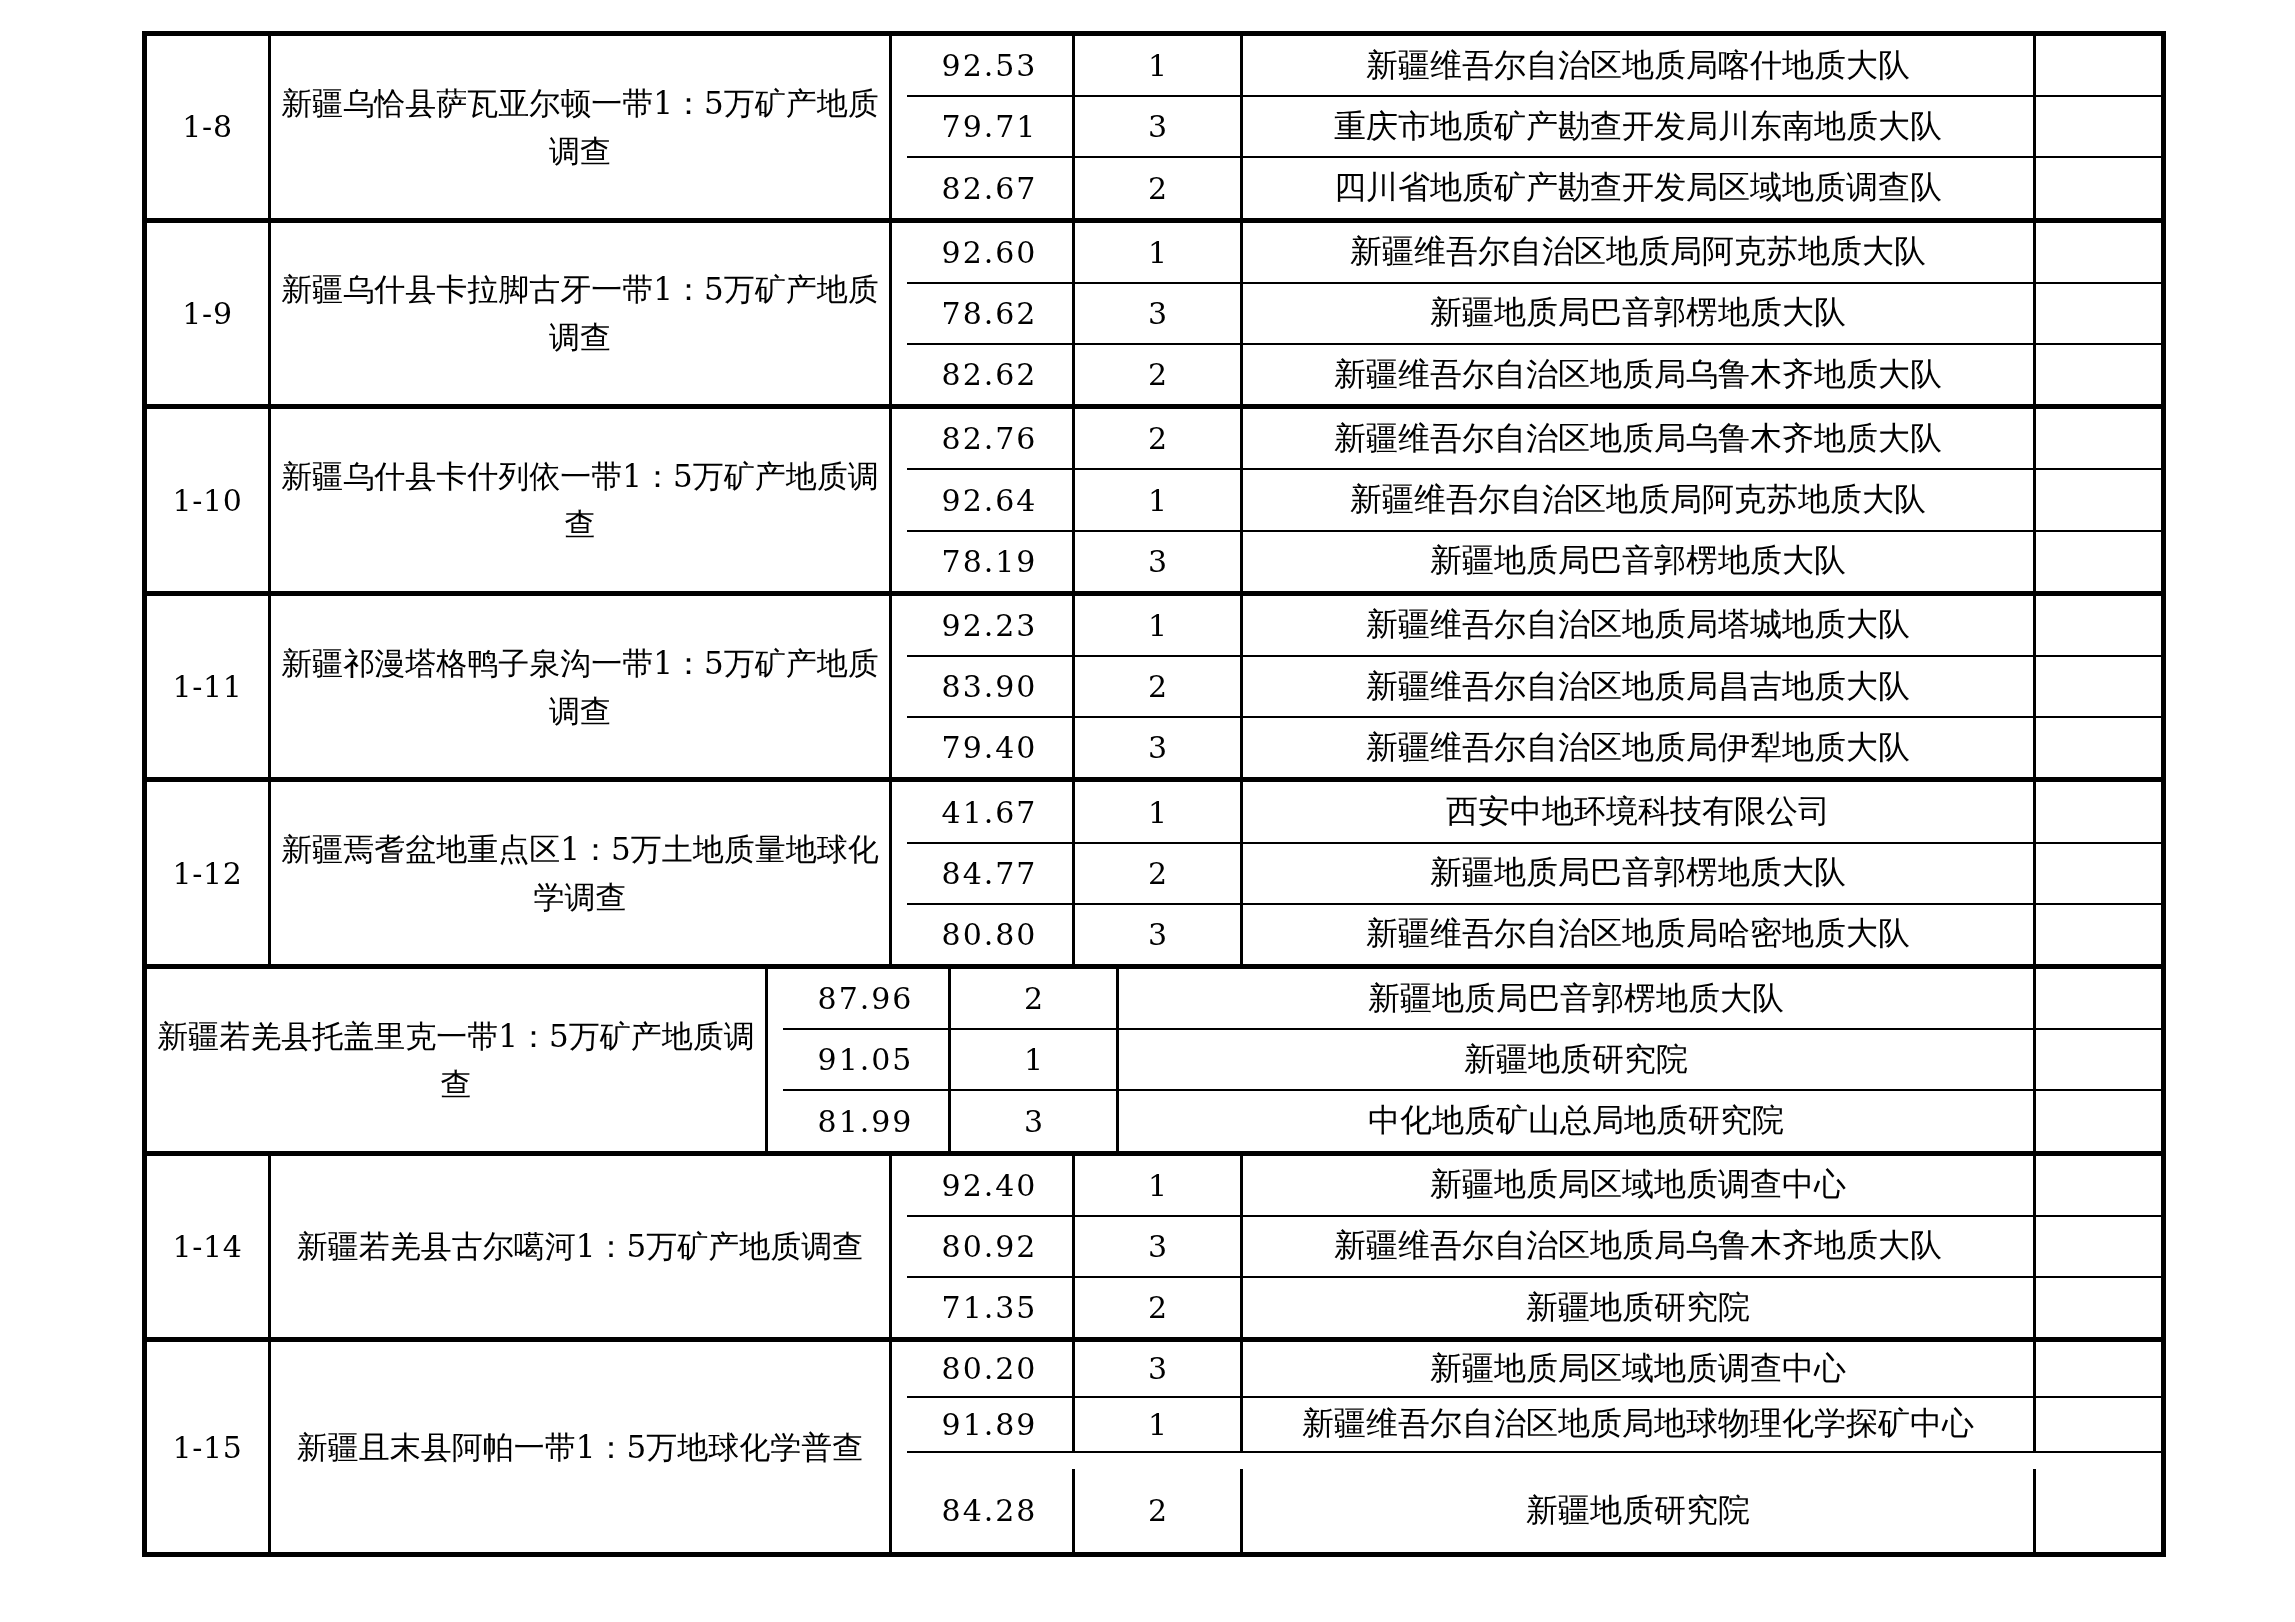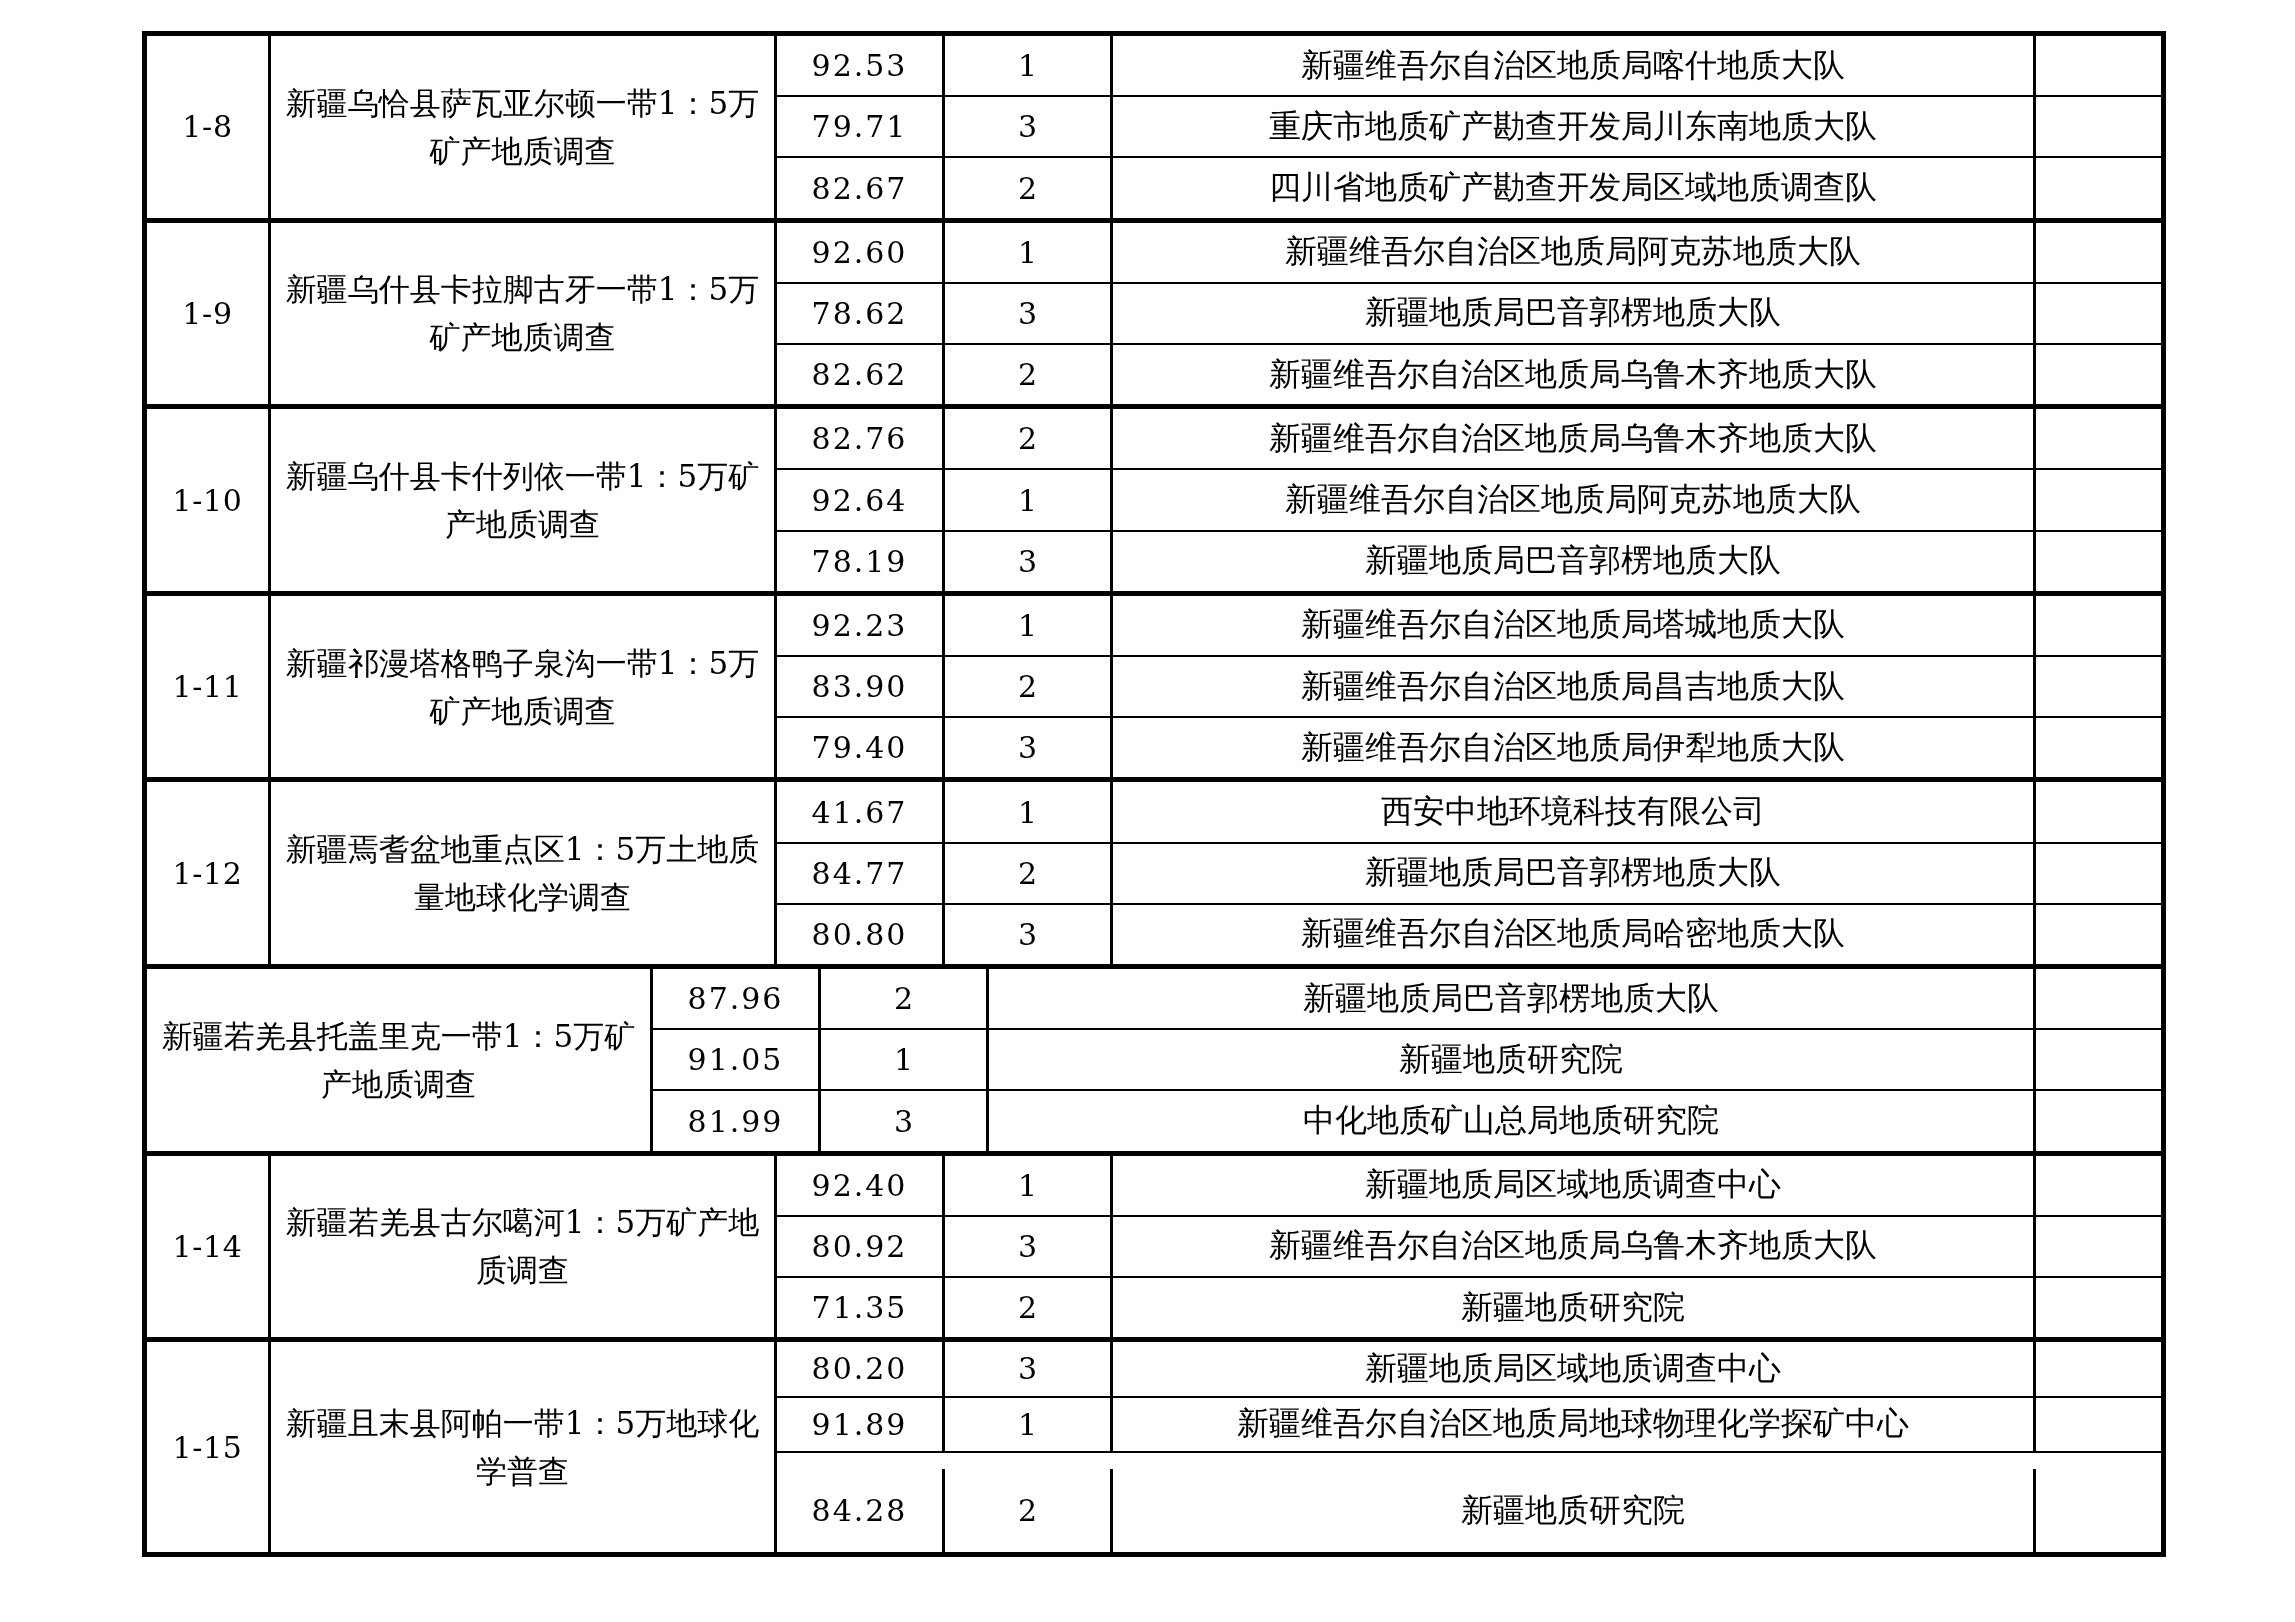--- a/index.html
+++ b/index.html
@@ -47,31 +47,32 @@
     min-height: 0;
     min-width: 0;
   }
   .cell-id {
     width: 124px;
     border-right: 3.9px solid #000000;
     font-size: 30px;
     letter-spacing: 0.7px;
   }
   .cell-project {
-    width: 506px;
+    width: 621px;
     border-right: 3.9px solid #000000;
     font-size: 31px;
     line-height: 1.55;
     padding: 0 2.6px;
   }
   .subrows {
     flex: 1 1 0;
     display: flex;
     flex-direction: column;
     min-width: 0;
+    padding-left: 15px;
   }
   .subrow {
     flex: 1 1 0;
     display: flex;
     box-sizing: border-box;
     border-bottom: 2.6px solid #000000;
     min-height: 0;
   }
   .subrow:last-child {
     border-bottom: none;

